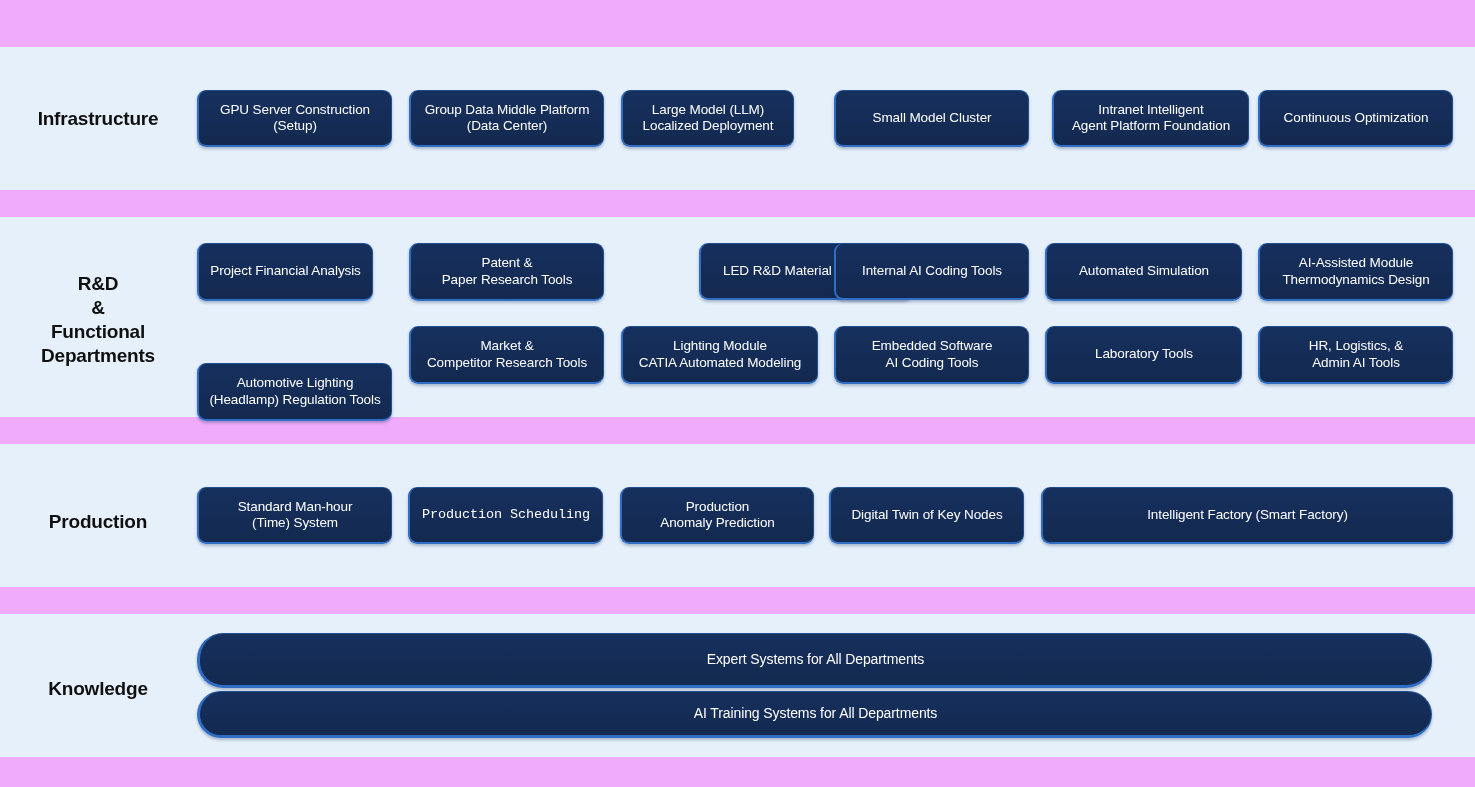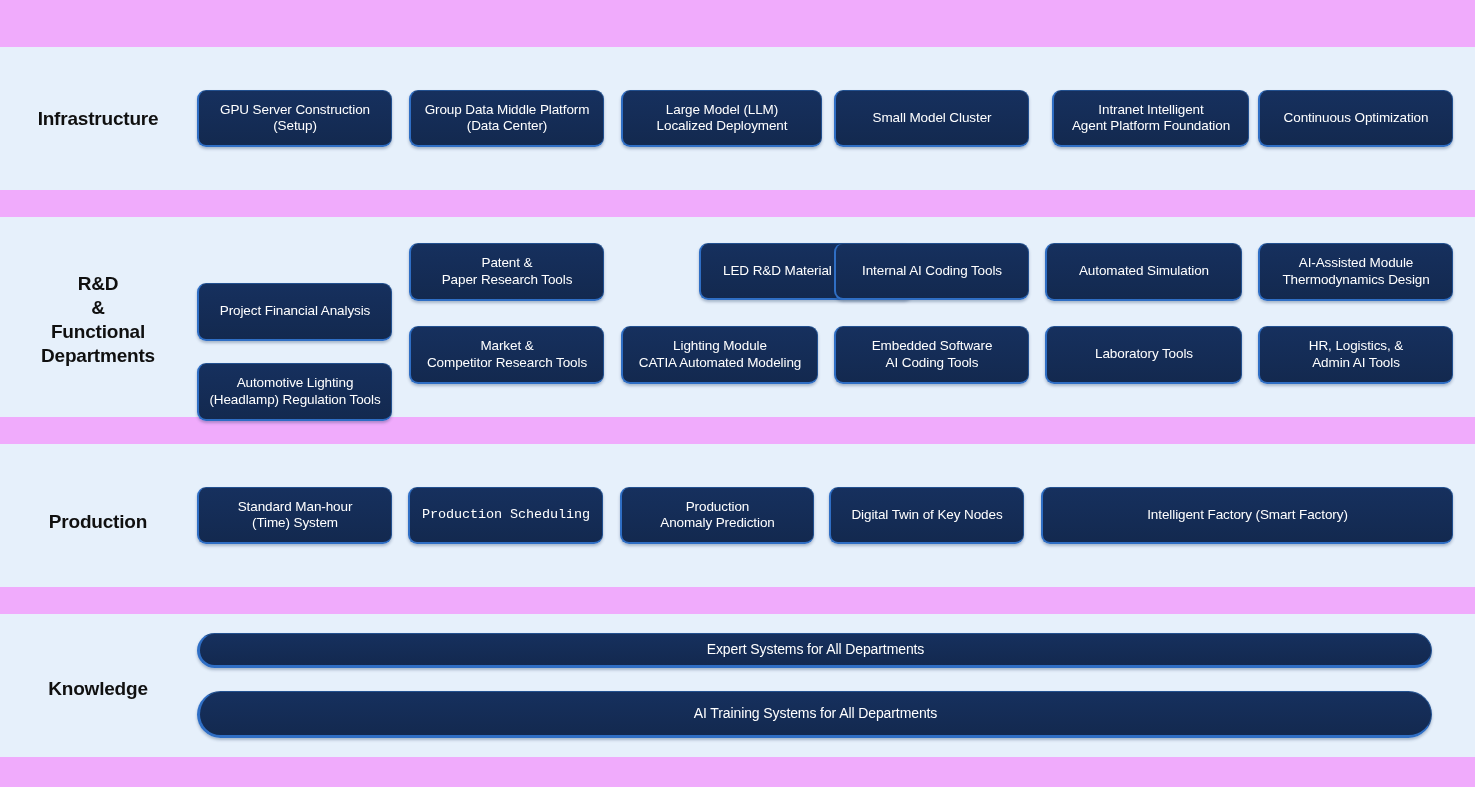--- a/index.html
+++ b/index.html
@@ -76,32 +76,32 @@
 </head>
 <body>
 
 <div id="roadmap">
     <div class="band" style="top: 47px; height: 143px; background: rgb(230, 240, 251);"></div>
     <div class="row-label" style="top: 107px; color: rgb(16, 16, 16);">Infrastructure</div>
     <div class="node" style="left: 197px; top: 90px; width: 195px; height: 57px;">GPU Server Construction
 (Setup)</div>
     <div class="node" style="left: 409px; top: 90px; width: 195px; height: 57px;">Group Data Middle Platform
 (Data Center)</div>
-    <div class="node" style="left: 621px; top: 90px; width: 201px; height: 57px;">Large Model (LLM)
+    <div class="node" style="left: 621px; top: 90px; width: 173px; height: 57px;">Large Model (LLM)
 Localized Deployment</div>
     <div class="node" style="left: 834px; top: 90px; width: 195px; height: 57px;">Small Model Cluster</div>
     <div class="node" style="left: 1044px; top: 90px; width: 197px; height: 57px; margin-left: 8px;">Intranet Intelligent
 Agent Platform Foundation</div>
     <div class="node" style="left: 1258px; top: 90px; width: 195px; height: 57px;">Continuous Optimization</div>
     <div class="band" style="top: 217px; height: 200px; background: rgb(230, 240, 251);"></div>
     <div class="row-label" style="top: 272px; color: rgb(16, 16, 16);">R&amp;D
 &amp;
 Functional
 Departments</div>
-    <div class="node" style="left: 197px; top: 243px; width: 195px; height: 58px; margin-top: 40px;">Project Financial Analysis</div>
+    <div class="node" style="left: 197px; top: 243px; width: 176px; height: 58px;">Project Financial Analysis</div>
     <div class="node" style="left: 409px; top: 243px; width: 195px; height: 58px;">Patent &amp;
 Paper Research Tools</div>
     <div class="node" style="left: 654px; top: 243px; width: 214px; height: 57px; margin-left: 45px;">LED R&amp;D Material Selection</div>
     <div class="node" style="left: 834px; top: 243px; width: 195px; height: 57px;">Internal AI Coding Tools</div>
     <div class="node" style="left: 1045px; top: 243px; width: 197px; height: 58px;">Automated Simulation</div>
     <div class="node" style="left: 1258px; top: 243px; width: 195px; height: 58px;">AI-Assisted Module
 Thermodynamics Design</div>
     <div class="node" style="left: 197px; top: 326px; width: 195px; height: 58px; margin-top: 37px;">Automotive Lighting
 (Headlamp) Regulation Tools</div>
     <div class="node" style="left: 621px; top: 326px; width: 197px; height: 58px;">Lighting Module
@@ -117,15 +117,15 @@
     <div class="row-label" style="top: 510px; color: rgb(16, 16, 16);">Production</div>
     <div class="node" style="left: 197px; top: 487px; width: 195px; height: 57px;">Standard Man-hour
 (Time) System</div>
     <div class="node" style="left: 408px; top: 487px; width: 195px; height: 57px; font-family: Liberation Mono, monospace;">Production Scheduling</div>
     <div class="node" style="left: 620px; top: 487px; width: 194px; height: 57px;">Production
 Anomaly Prediction</div>
     <div class="node" style="left: 829px; top: 487px; width: 195px; height: 57px;">Digital Twin of Key Nodes</div>
     <div class="node" style="left: 1041px; top: 487px; width: 412px; height: 57px;">Intelligent Factory (Smart Factory)</div>
     <div class="band" style="top: 614px; height: 143px; background: rgb(230, 240, 251);"></div>
     <div class="row-label" style="top: 677px; color: rgb(16, 16, 16);">Knowledge</div>
-    <div class="node pill" style="left: 197px; top: 633px; width: 1235px; height: 35px;">Expert Systems for All Departments</div>
+    <div class="node pill" style="left: 197px; top: 633px; width: 1235px; height: 55px;">Expert Systems for All Departments</div>
     <div class="node pill" style="left: 197px; top: 691px; width: 1235px; height: 47px;">AI Training Systems for All Departments</div>
   </div>
 
 </body></html>

